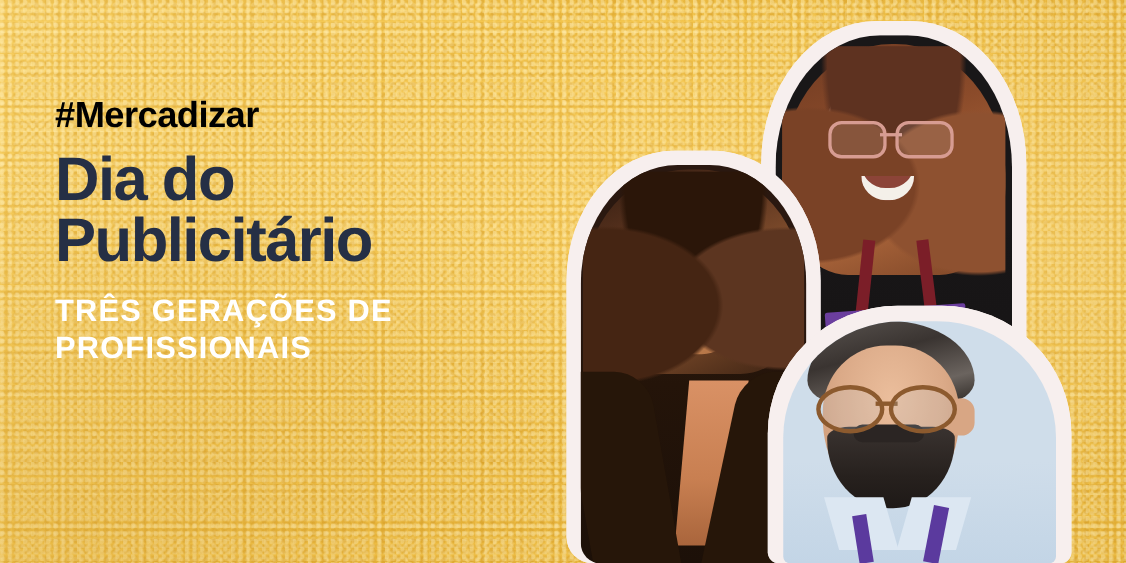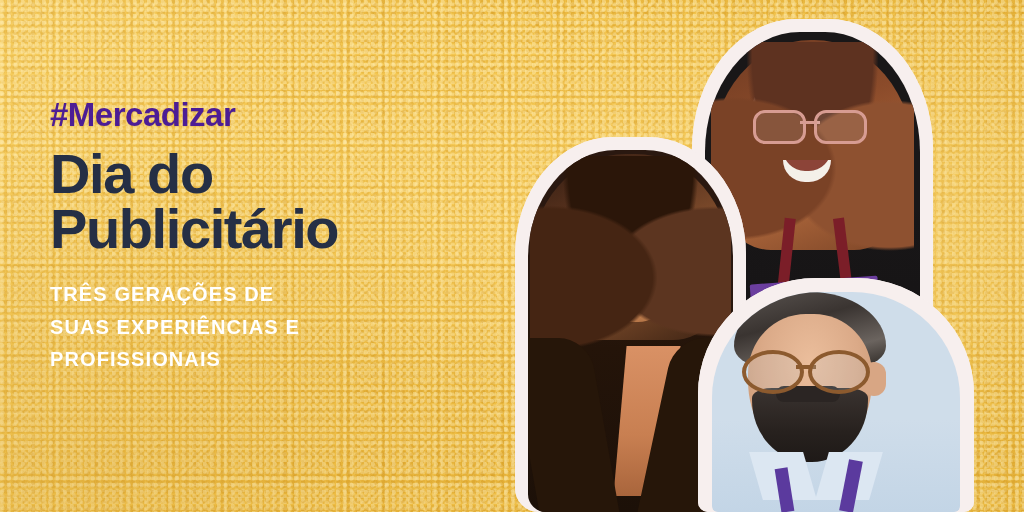--- a/index.html
+++ b/index.html
@@ -25,32 +25,32 @@
     position:absolute;inset:0;
     background:
       radial-gradient(ellipse at 78% 42%, rgba(255,225,140,.40) 0%, rgba(255,225,140,0) 55%),
       radial-gradient(ellipse at 8% 95%, rgba(196,138,22,.22) 0%, rgba(196,138,22,0) 50%),
       linear-gradient(115deg, rgba(255,233,160,.22) 0%, rgba(0,0,0,0) 45%, rgba(180,125,15,.12) 100%);
   }
 
   
   .text-block{position:absolute;left:50px;top:82px;z-index:40;}
   .kicker{
-    color:#4c1d95;font-weight:900;font-size:33px;line-height:34px;
-    letter-spacing:-0.5px;margin:16px 0 14px 0;
+    color:#000000;font-weight:900;font-size:33px;line-height:34px;
+    letter-spacing:-0.5px;margin:5px 0 14px 0;
     text-shadow:0 1px 1px rgba(160,110,10,.18);
   }
   .kicker span{display:block;}
   .headline{
     color:#252F45;font-weight:900;font-size:56px;line-height:55px;
     letter-spacing:-1.4px;margin:4px 0 22px 0;
   }
   .headline span{display:block;}
   .subtitle{
-    color:#FFFFFF;font-weight:700;font-size:20px;line-height:32.5px;
+    color:#FFFFFF;font-weight:700;font-size:28px;line-height:32.5px;
     letter-spacing:1.1px;margin:0;max-width:470px;
   }
   .subtitle span{display:block;}
 
   
   .collage{position:absolute;left:0;top:0;width:1024px;height:512px;z-index:20;}
   .cutout{position:absolute;overflow:visible;}
   .sticker{
     position:absolute;inset:0;
     background:#F7EFEE;
@@ -329,19 +329,18 @@
       <span>#Mercadizar</span>
     </div>
 
     <h1 class="headline">
       <span>Dia do</span>
       <span>Publicitário</span>
     </h1>
 
     <div class="subtitle">
       <span>TRÊS GERAÇÕES DE</span>
-      <span>SUAS EXPERIÊNCIAS E</span>
       <span>PROFISSIONAIS</span>
     </div>
 
   </div>
 
 </div>
 
 </body></html>

